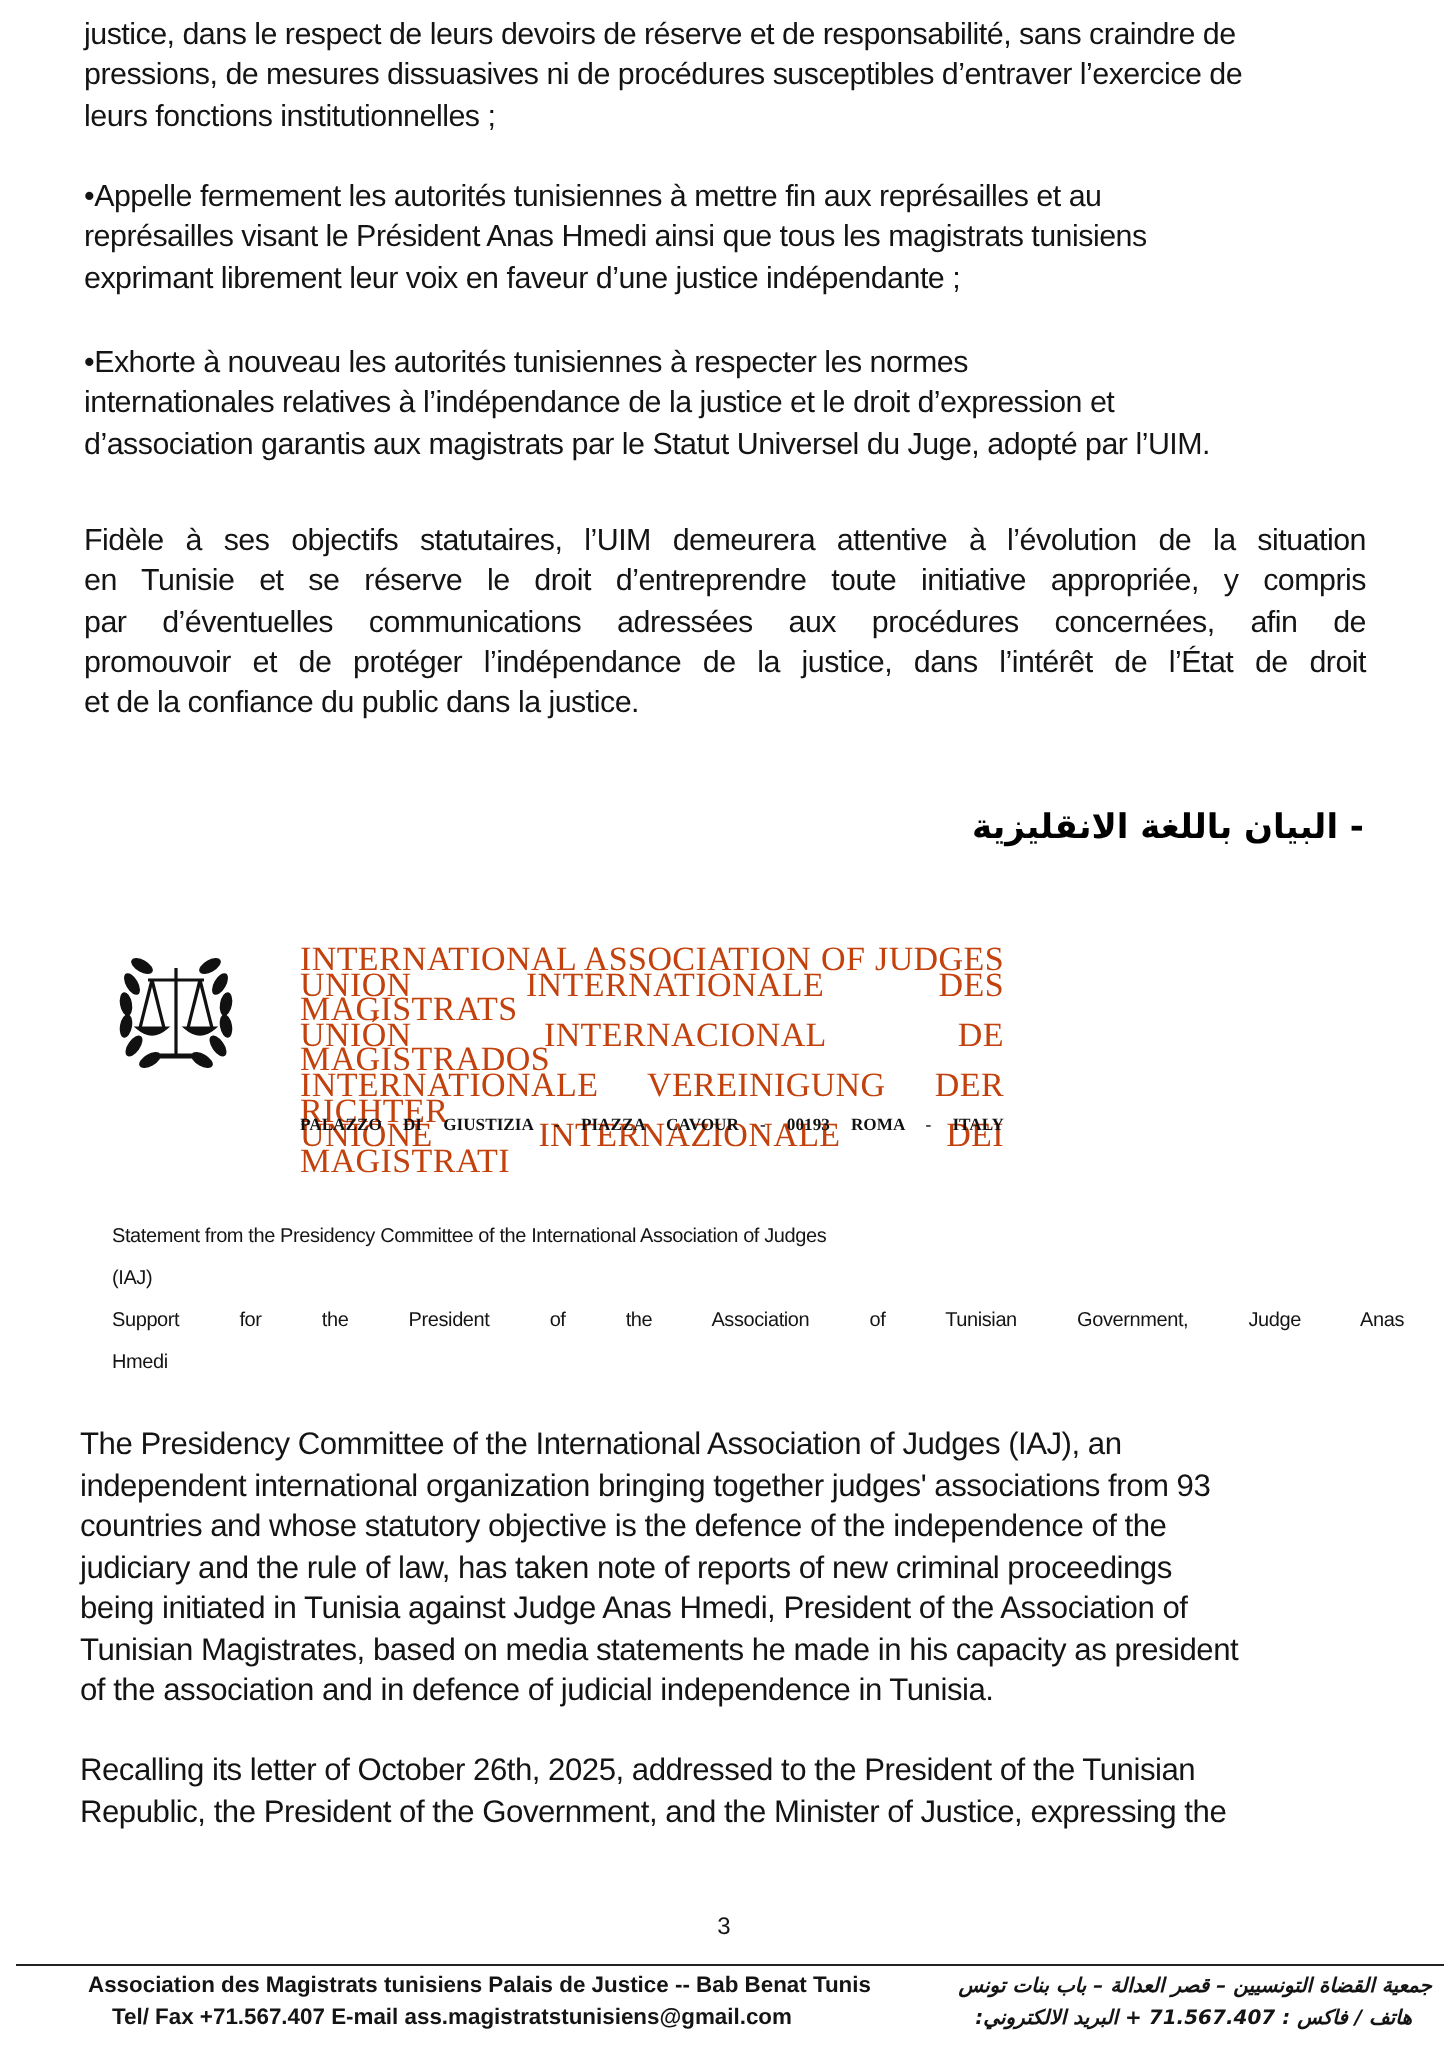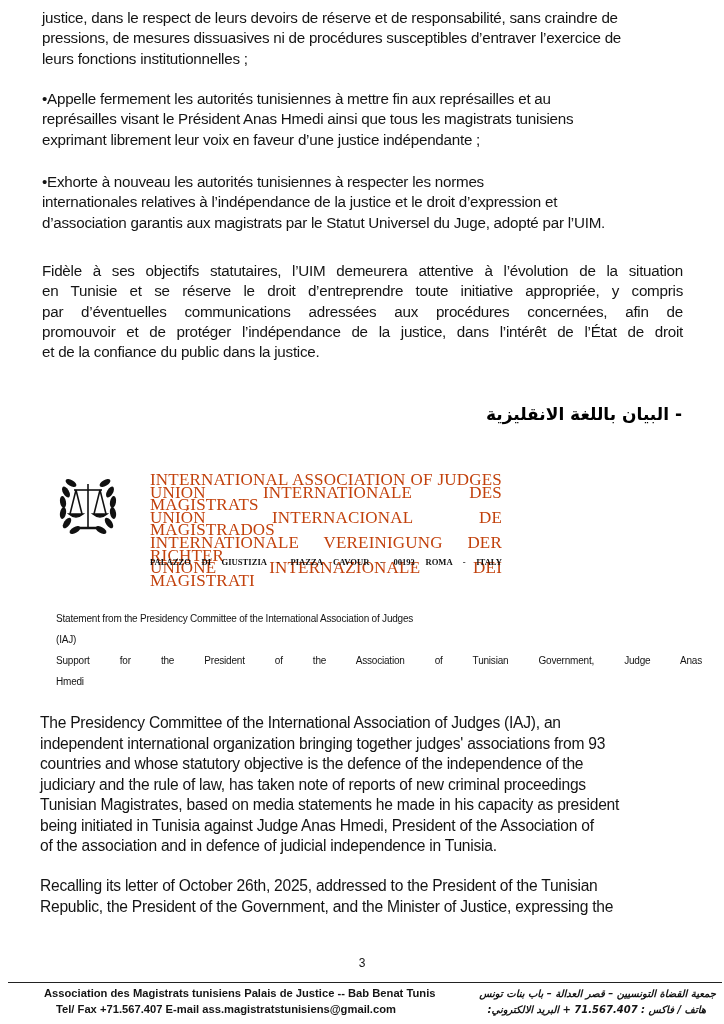--- a/index.html
+++ b/index.html
@@ -104,22 +104,22 @@
   <div>(IAJ)</div>
   <div class="j">Support for the President of the Association of Tunisian Government, Judge Anas</div>
   <div>Hmedi</div>
 </div>
 
 <div class="para" style="top:713px; left:40px; font-size:15.6px; line-height:20.5px;">
   <div>The Presidency Committee of the International Association of Judges (IAJ), an</div>
   <div>independent international organization bringing together judges' associations from 93</div>
   <div>countries and whose statutory objective is the defence of the independence of the</div>
   <div>judiciary and the rule of law, has taken note of reports of new criminal proceedings</div>
+  <div>being initiated in Tunisia against Judge Anas Hmedi, President of the Association of</div>
   <div>Tunisian Magistrates, based on media statements he made in his capacity as president</div>
-  <div>being initiated in Tunisia against Judge Anas Hmedi, President of the Association of</div>
   <div>of the association and in defence of judicial independence in Tunisia.</div>
 </div>
 
 <div class="para" style="top:876px; left:40px; font-size:15.6px; line-height:20.5px;">
   <div>Recalling its letter of October 26th, 2025, addressed to the President of the Tunisian</div>
   <div>Republic, the President of the Government, and the Minister of Justice, expressing the</div>
 </div>
 
 <div class="page-number">3</div>
 

